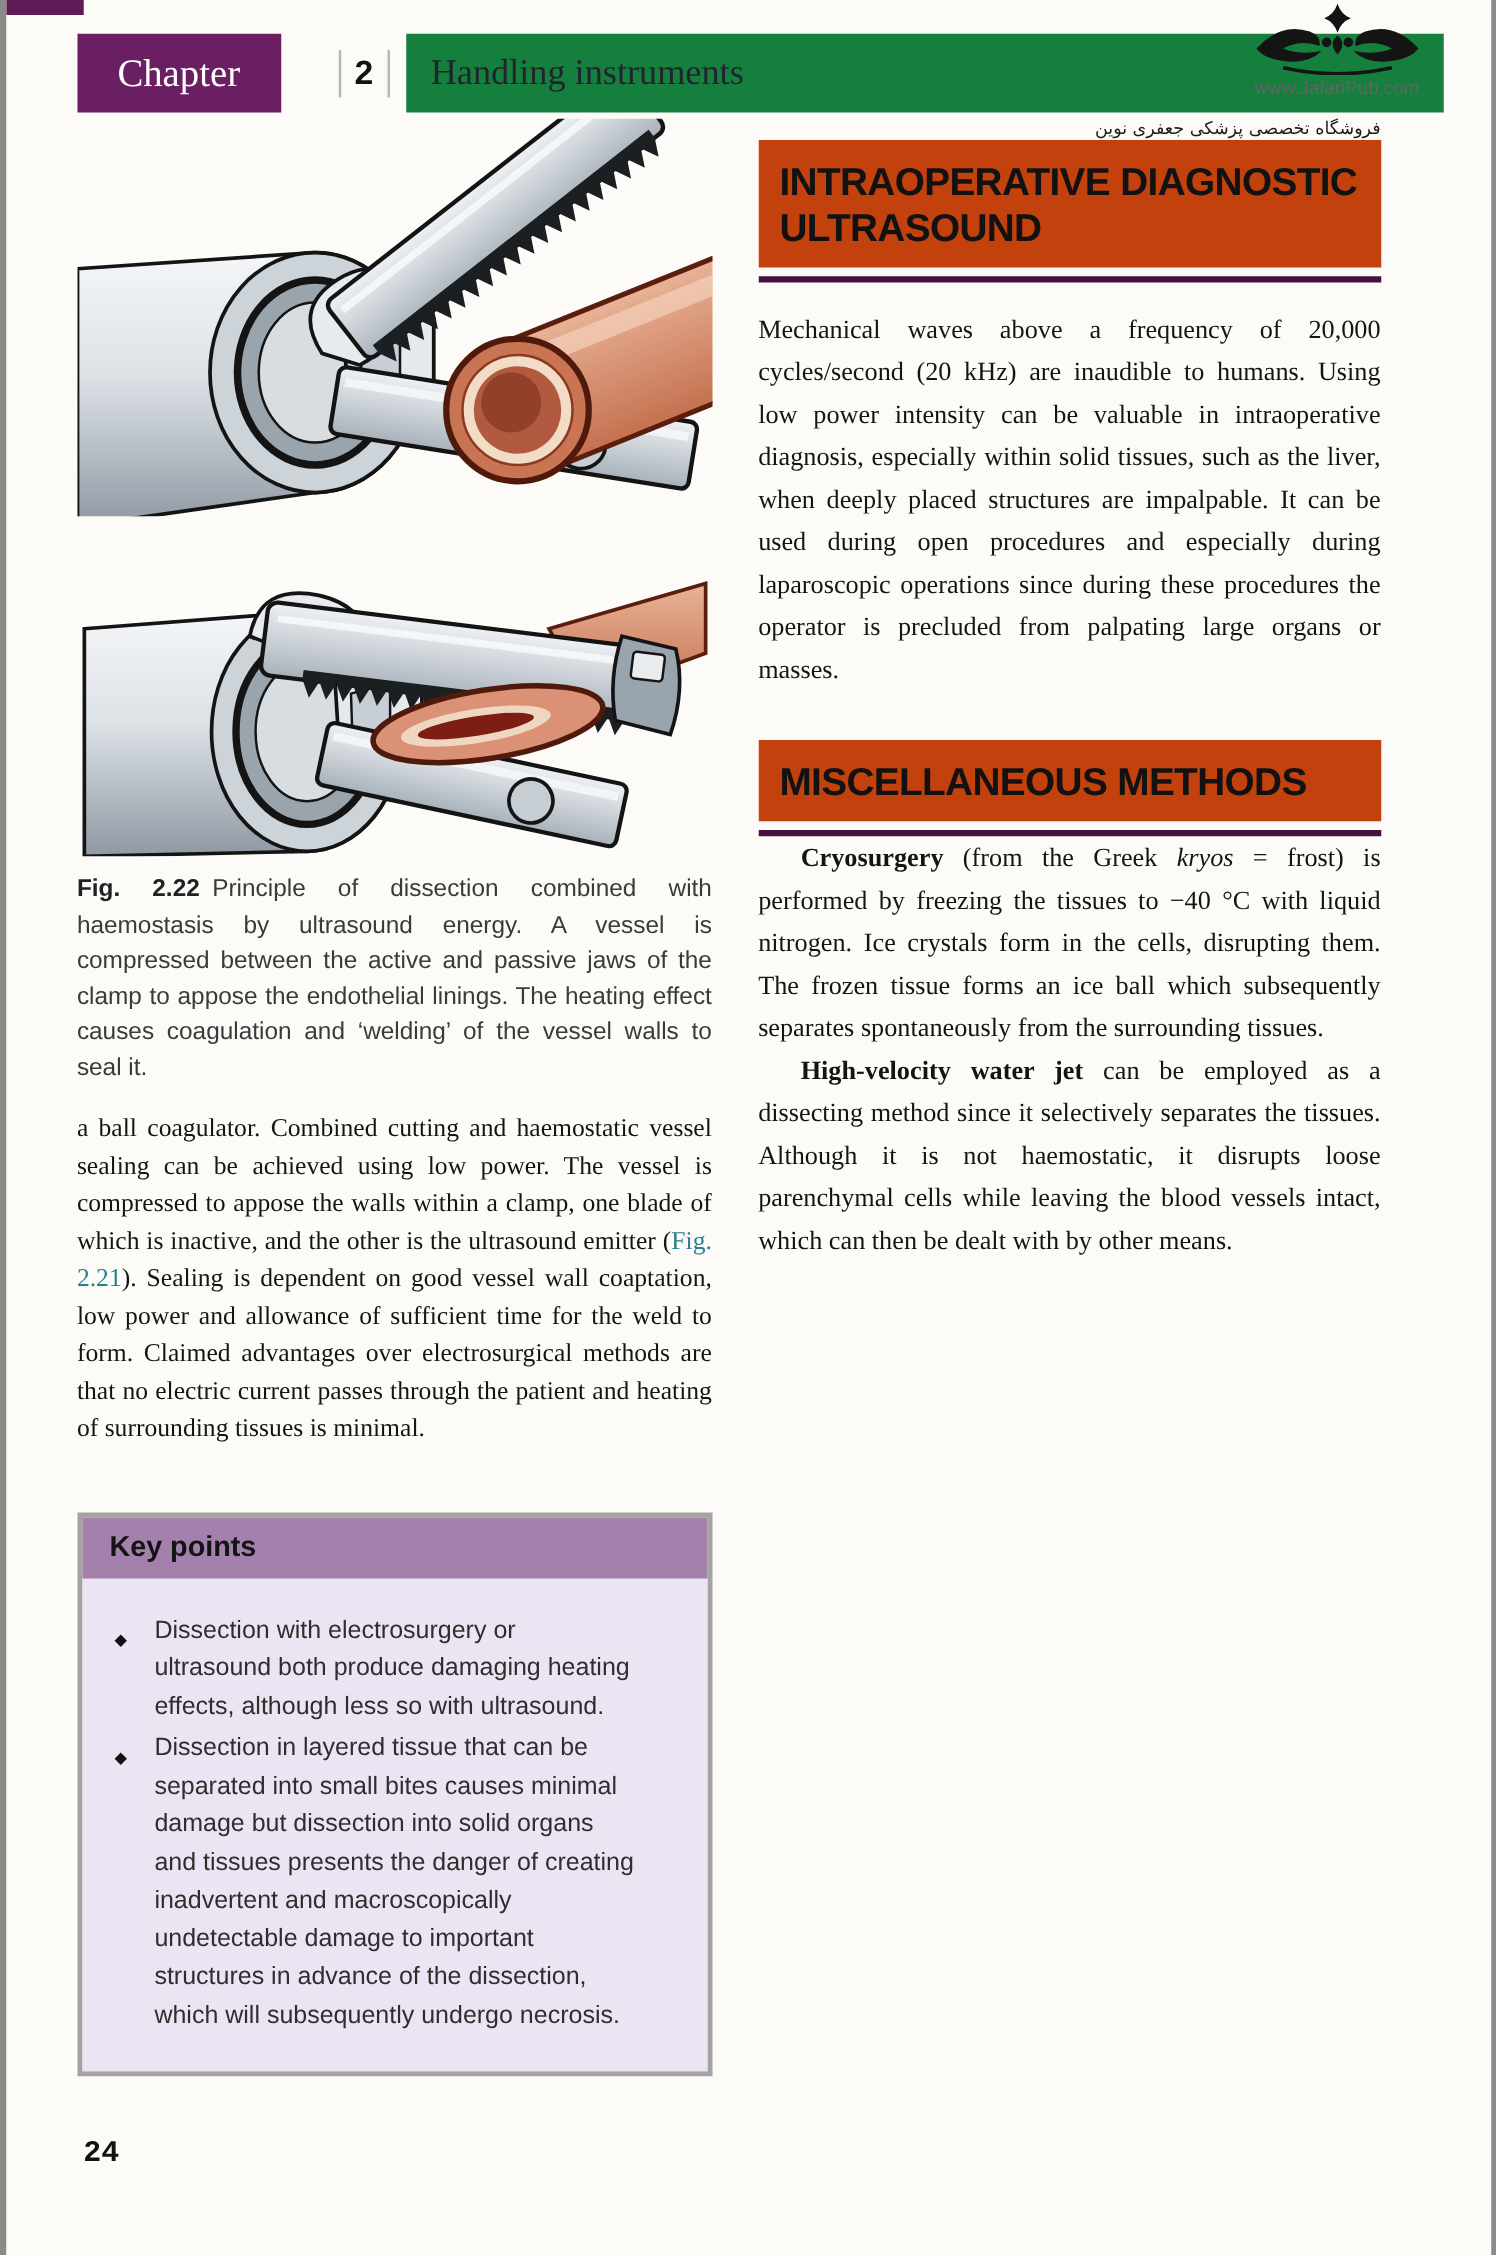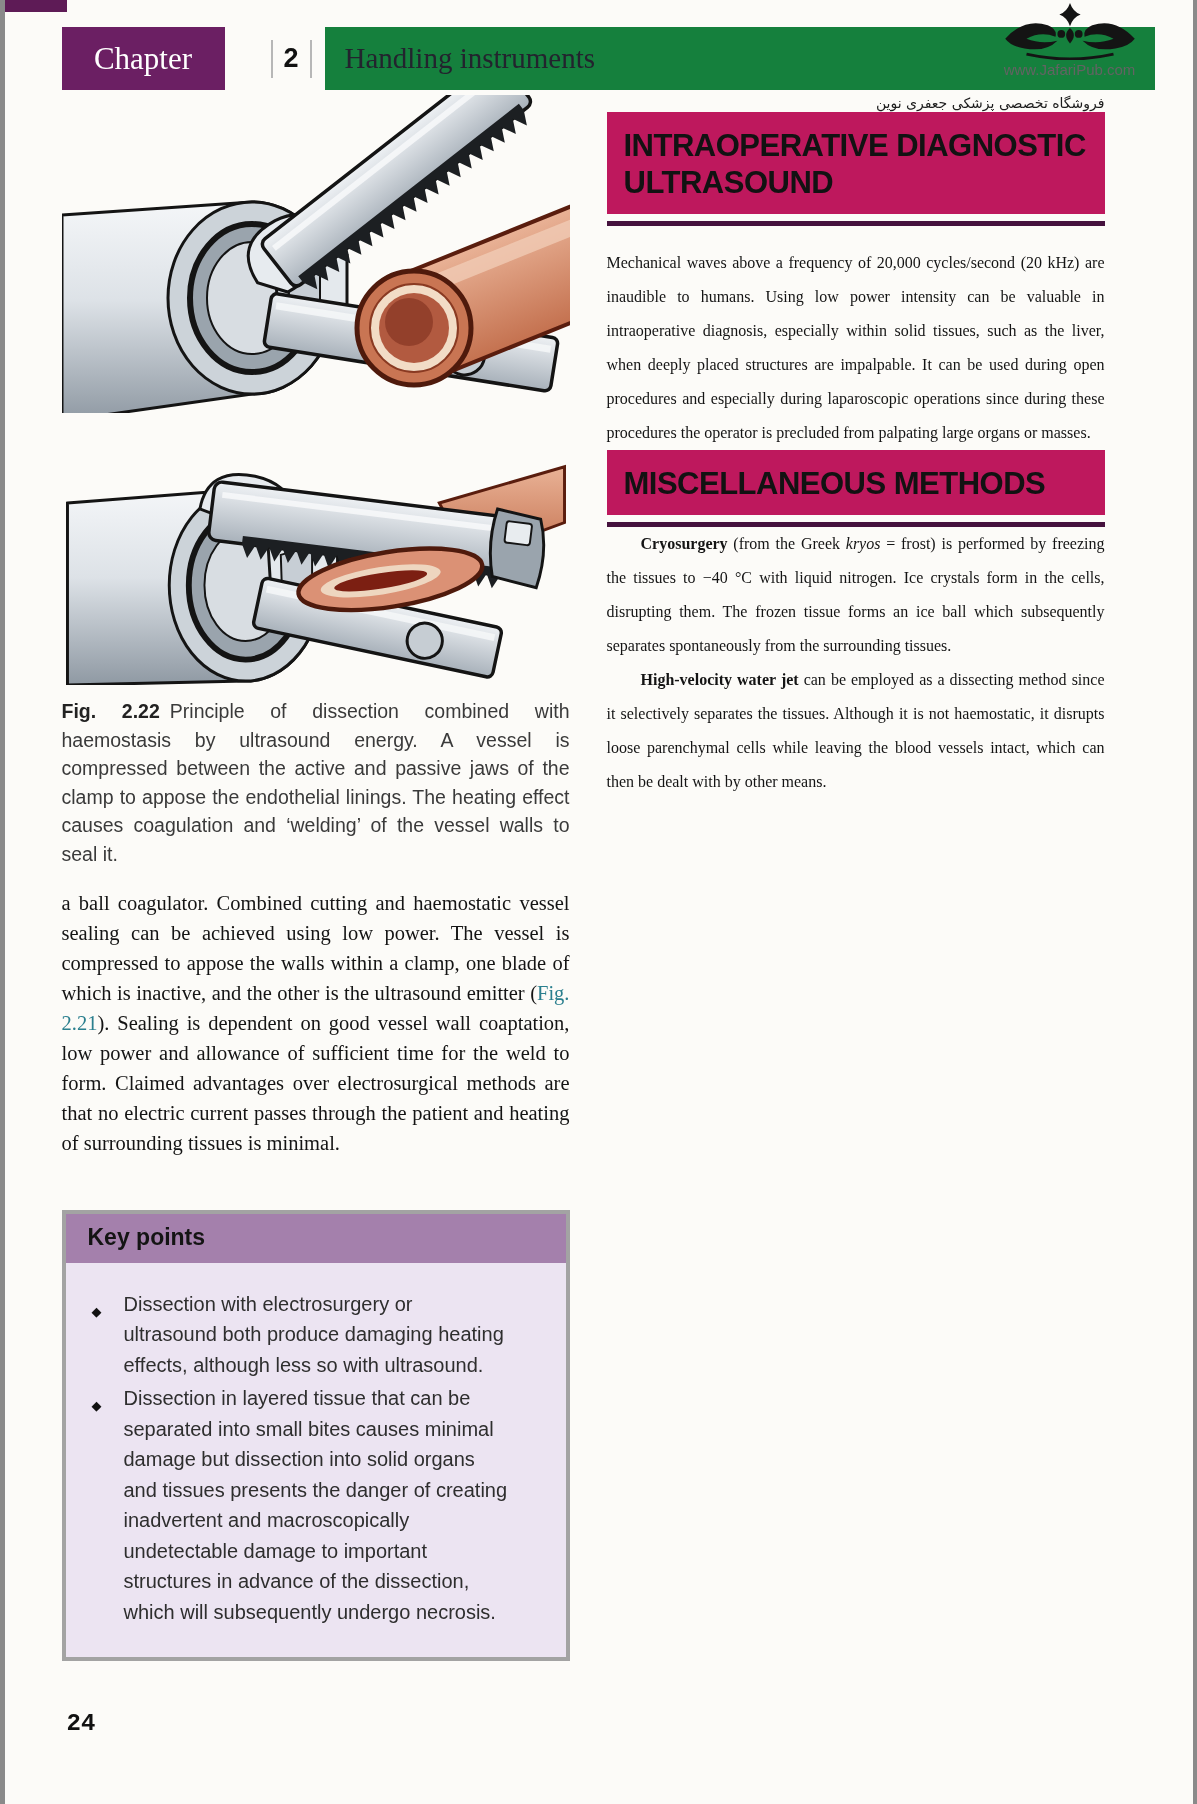--- a/index.html
+++ b/index.html
@@ -26,29 +26,29 @@
   .logo-url { font-family:"Liberation Sans",sans-serif; font-size:15px; color:#636363; margin-top:-3px; }
   .fa-tagline {
     position:absolute; left:602px; top:95px; width:498px; text-align:right; direction:rtl;
     font-family:"DejaVu Sans",sans-serif; font-size:14px; color:#1c1c1c; z-index:2;
   }
   
   .col-left  { position:absolute; left:57px;  top:95px;  width:508px; }
   .col-right { position:absolute; left:602px; top:112px; width:498px; }
   
   .sec-banner {
-    background:#be185d; color:#121212; padding:15px 14px 13px 17px;
+    background:#c2410c; color:#121212; padding:15px 14px 13px 17px;
     font-family:"Liberation Sans",sans-serif; font-weight:700; font-size:31px; line-height:37px;
     letter-spacing:-0.5px;
   }
   .sec-rule { height:5px; background:#45123e; margin-top:7px; }
-  .col-right p { margin:0; font-size:16px; line-height:34px; text-align:justify; }
+  .col-right p { margin:0; font-size:21px; line-height:34px; text-align:justify; }
   .p-first { margin-top:20px !important; }
   .p-ind { text-indent:34px; }
-  .col-right .sec2 { }
+  .col-right .sec2 { margin-top:40px; }
   b.lead { font-weight:700; }
   
   .fig-panel { display:block; }
   .fig-caption {
     margin-top:12px; font-family:"Liberation Sans",sans-serif; font-size:19.5px;
     line-height:28.5px; color:#3a3a3a; text-align:justify;
   }
   .fig-caption b { color:#222; margin-right:10px; }
   .left-body { margin-top:18px; font-size:20.5px; line-height:30px; text-align:justify; }
   .fig-link { color:#2a7f8e; text-decoration:none; }

